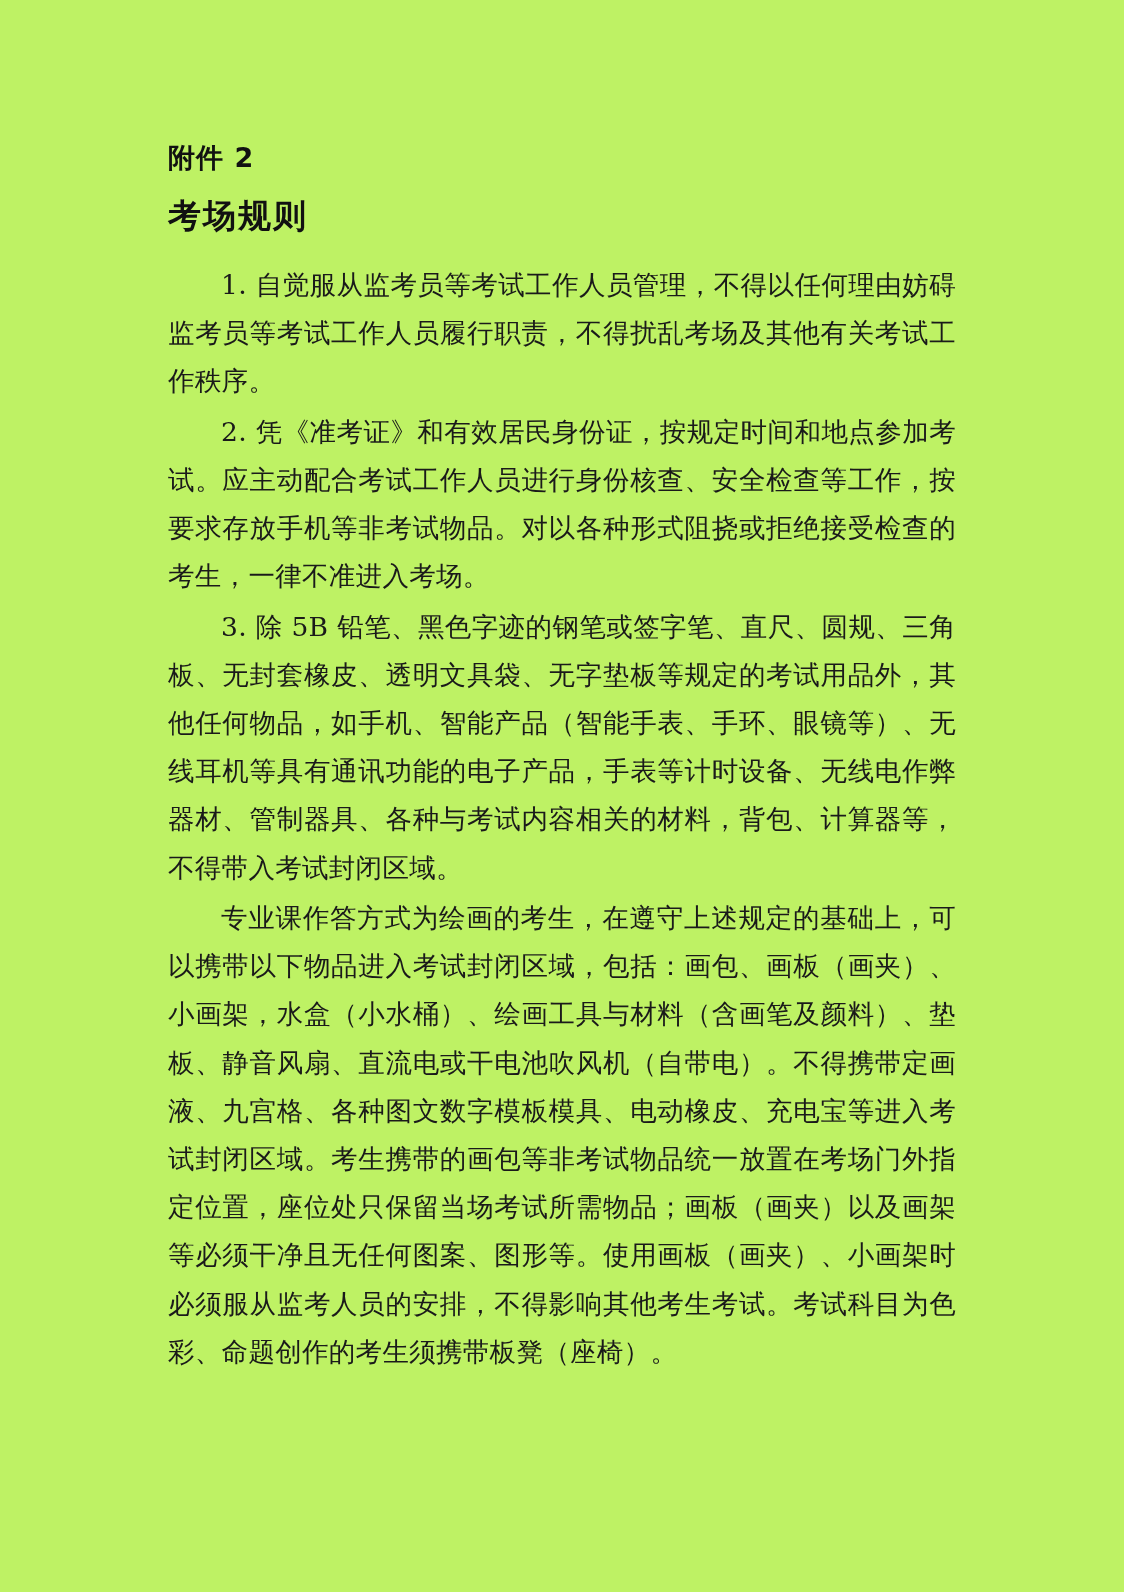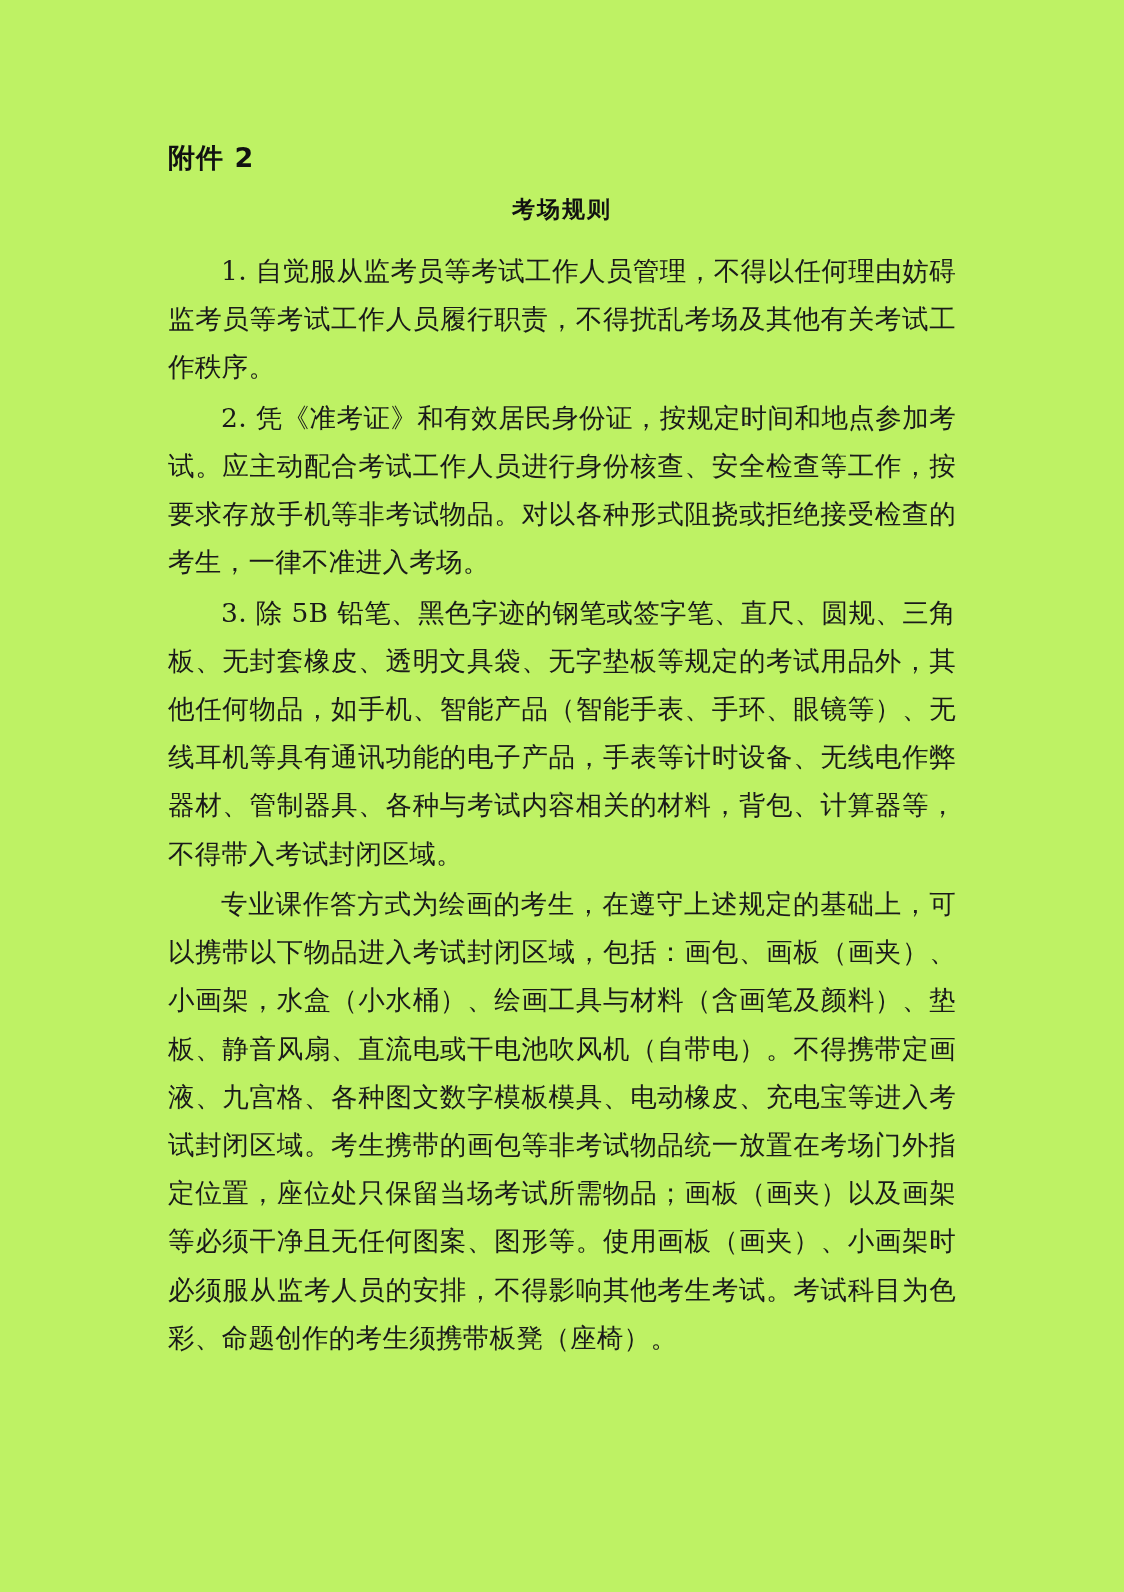--- a/index.html
+++ b/index.html
@@ -23,23 +23,22 @@
   .attachment-label {
     font-family: "DejaVu Sans", "Liberation Sans", sans-serif;
     font-size: 27px;
     font-weight: 700;
     letter-spacing: 1px;
     color: #111;
     margin: 0 0 18px 0;
   }
   .doc-title {
     font-family: "DejaVu Sans", "Liberation Sans", sans-serif;
-    font-size: 23px;
+    font-size: 33px;
     font-weight: 700;
-    text-align: center;
     letter-spacing: 2px;
     color: #111;
     margin: 0 0 22px 0;
   }
   .para {
     font-size: 26.5px;
     line-height: 1.82;
     text-align: justify;
     text-justify: inter-ideograph;
     text-indent: 2em;

